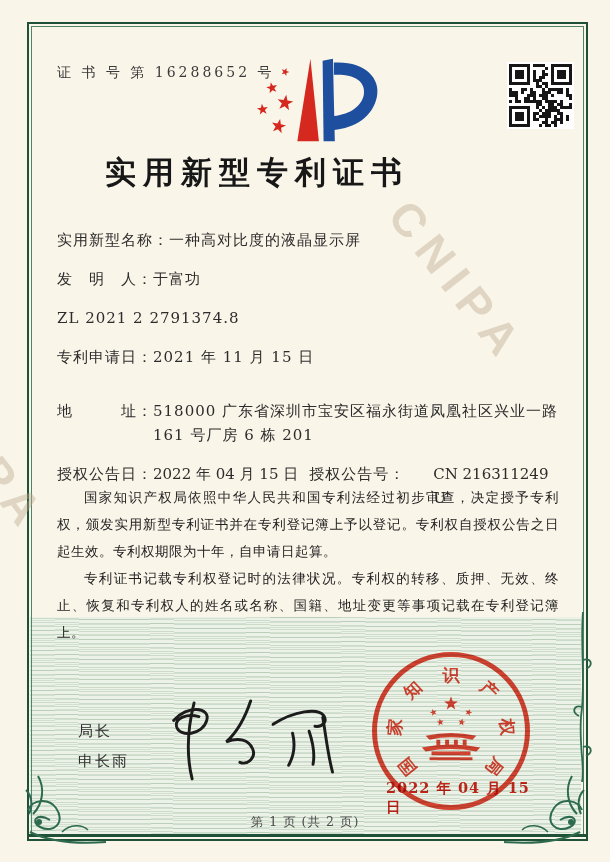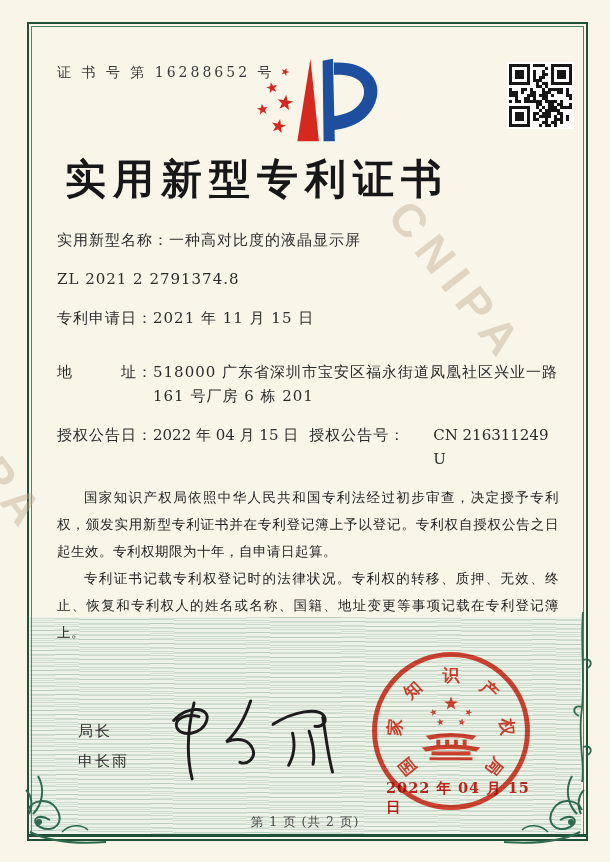--- a/index.html
+++ b/index.html
@@ -42,21 +42,21 @@
   .logo{left:242px;top:54px;z-index:2;}
   .qr{
     left:507px;top:62px;z-index:2;
     display:grid;grid-template-columns:repeat(21,3px);grid-auto-rows:3px;
     background:#fff;padding:2px;
   }
   .qm{width:3px;height:3px;}
   .qm.on{background:#161616;}
   .title{
     left:0;top:152px;width:514px;text-align:center;z-index:2;
-    font-size:41px;font-weight:bold;letter-spacing:7px;color:#171717;
+    font-size:31px;font-weight:bold;letter-spacing:7px;color:#171717;
   }
   
   .fields{left:57px;top:228px;width:505px;z-index:2;font-size:15px;}
   .frow{display:flex;margin-bottom:15px;line-height:24px;}
   .flabel{white-space:nowrap;letter-spacing:1px;}
   .fvalue{flex:1;letter-spacing:1px;}
   .grant-row{display:flex;margin-top:1px;line-height:24px;}
   .grant-left{width:256px;display:flex;}
   .grant-right{display:flex;gap:28px;}
   
@@ -560,20 +560,24 @@
     <div class="qm"></div>
     <div class="qm"></div>
   </div>
 
 <div class="abs title">实用新型专利证书</div>
 
 <div class="abs fields">
   <div class="frow">
     <span class="flabel">实用新型名称：</span>
     <span class="fvalue">一种高对比度的液晶显示屏</span>
+  </div>
+  <div class="frow">
+    <span class="flabel">发　明　人：</span>
+    <span class="fvalue">于富功</span>
   </div>
   <div class="frow">
     <span class="fvalue">ZL 2021 2 2791374.8</span>
   </div>
   <div class="frow">
     <span class="flabel">专利申请日：</span>
     <span class="fvalue">2021 年 11 月 15 日</span>
   </div>
   <div class="frow">
   </div>

